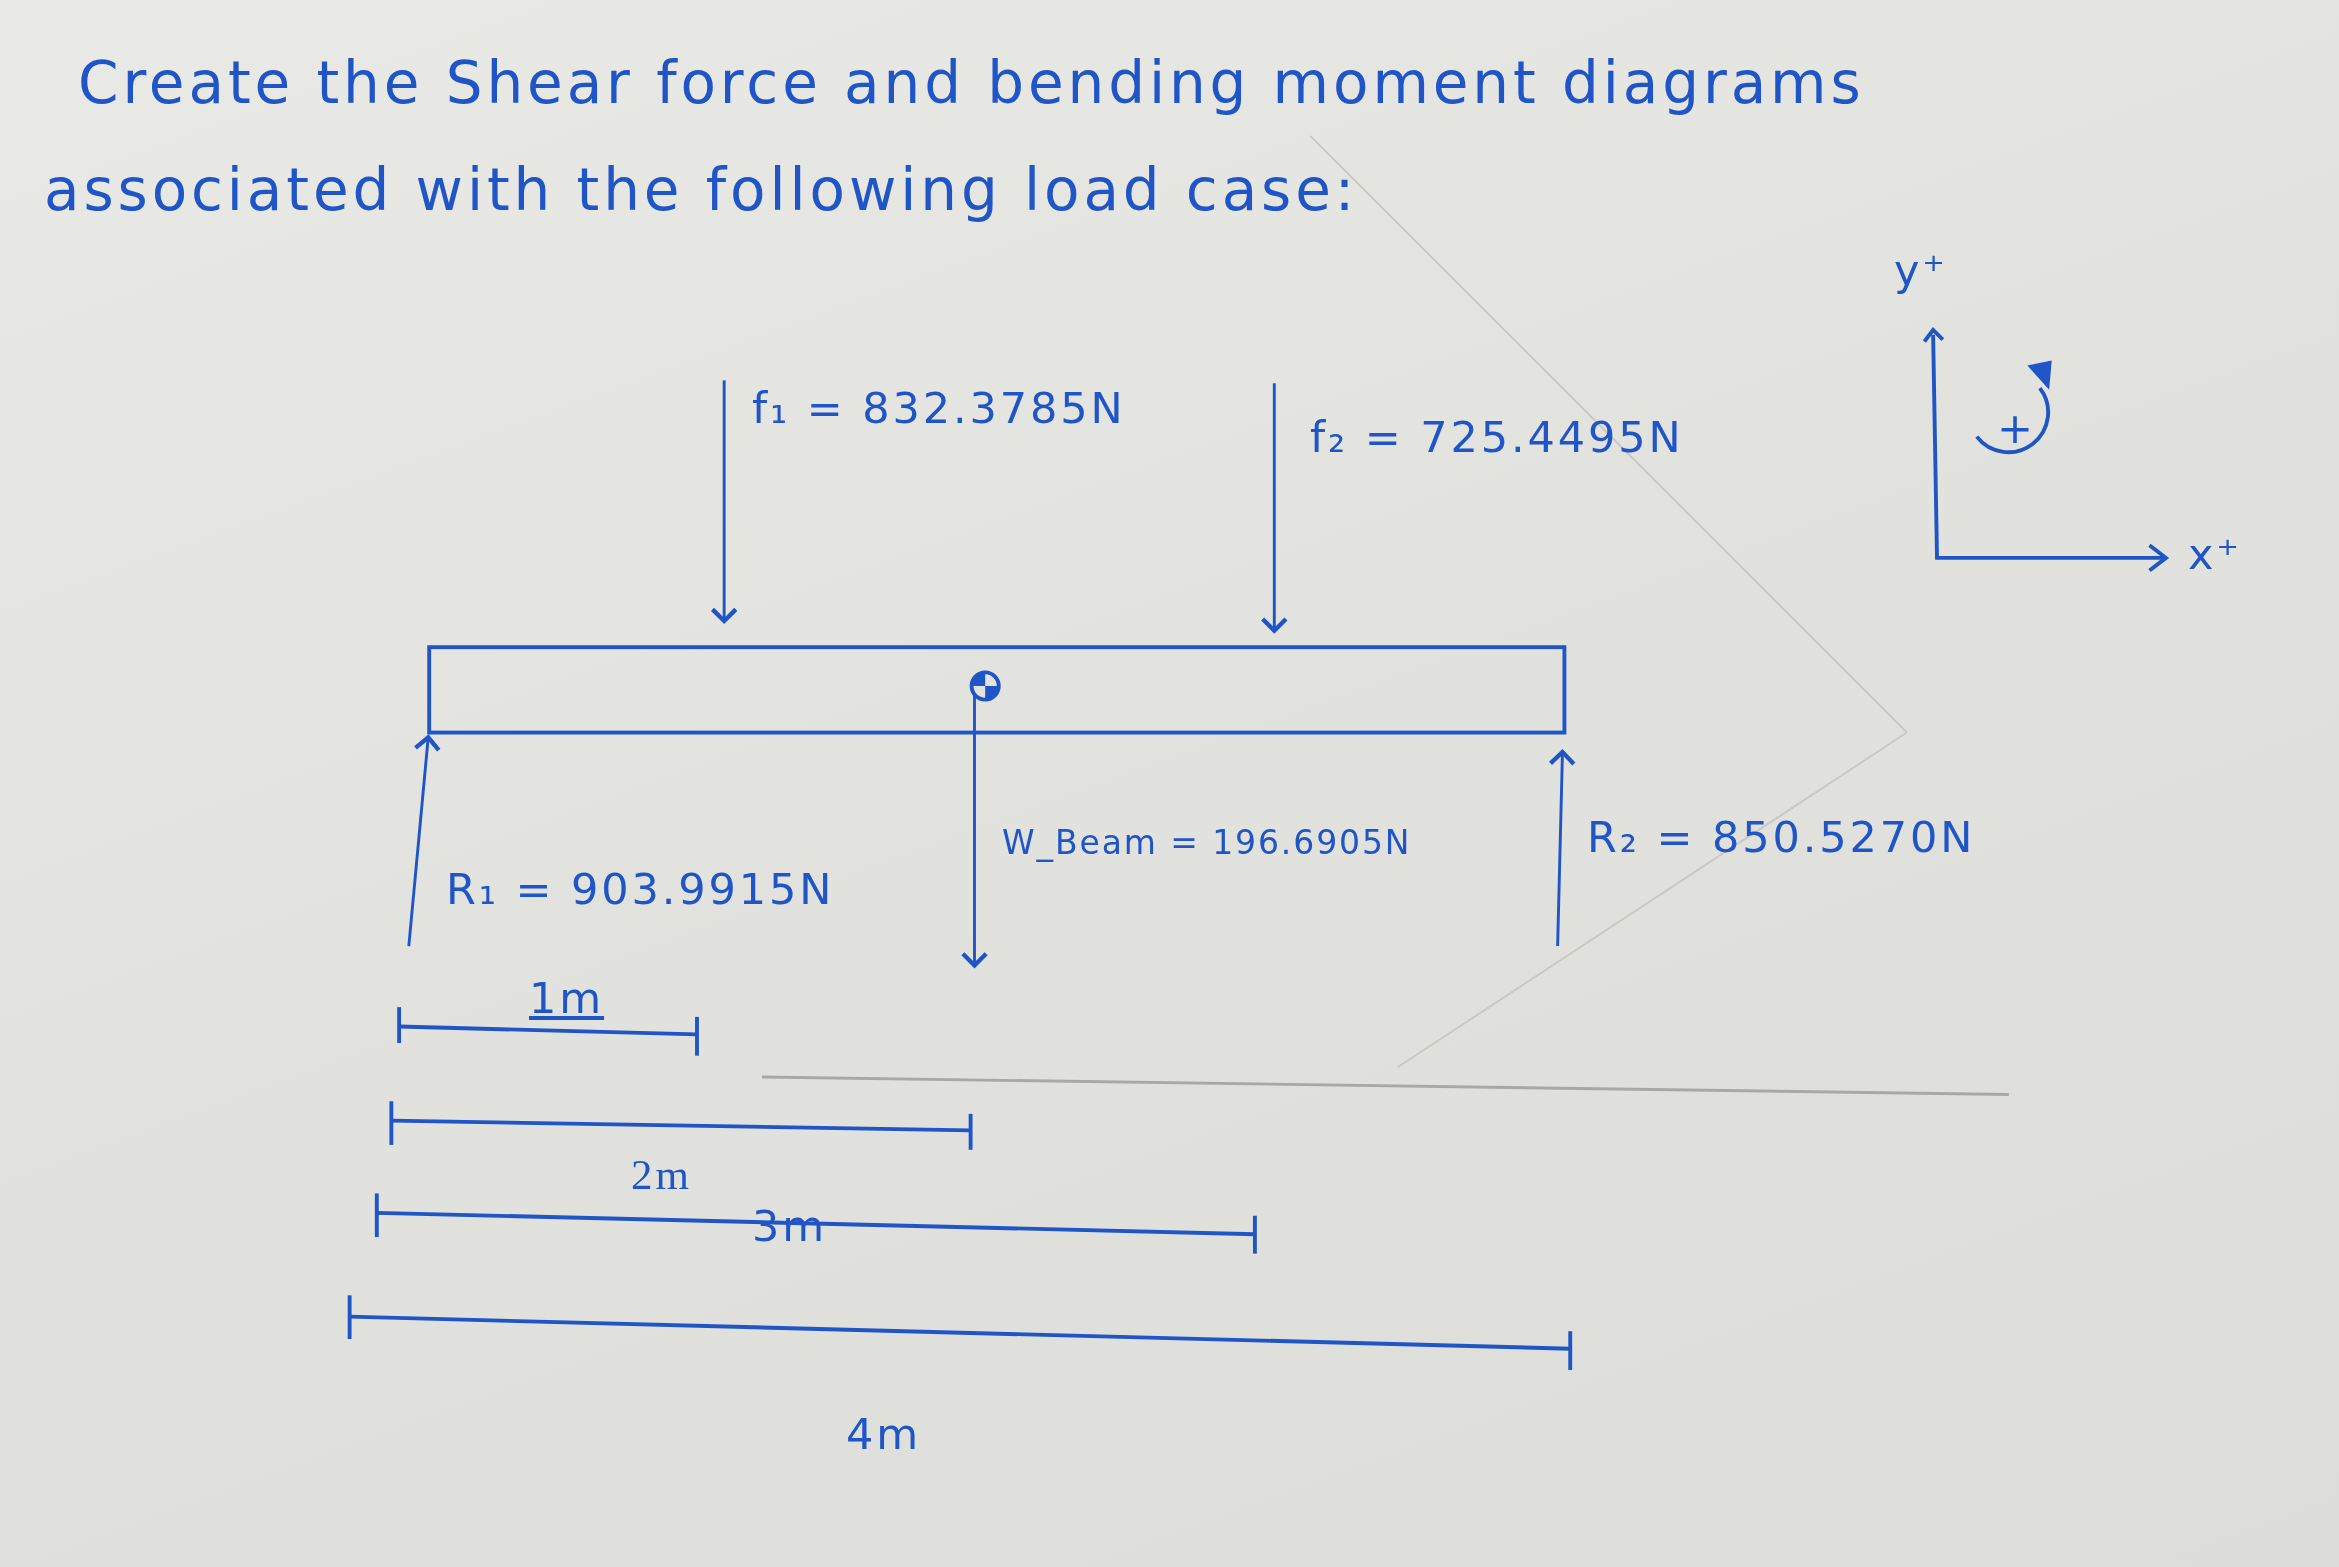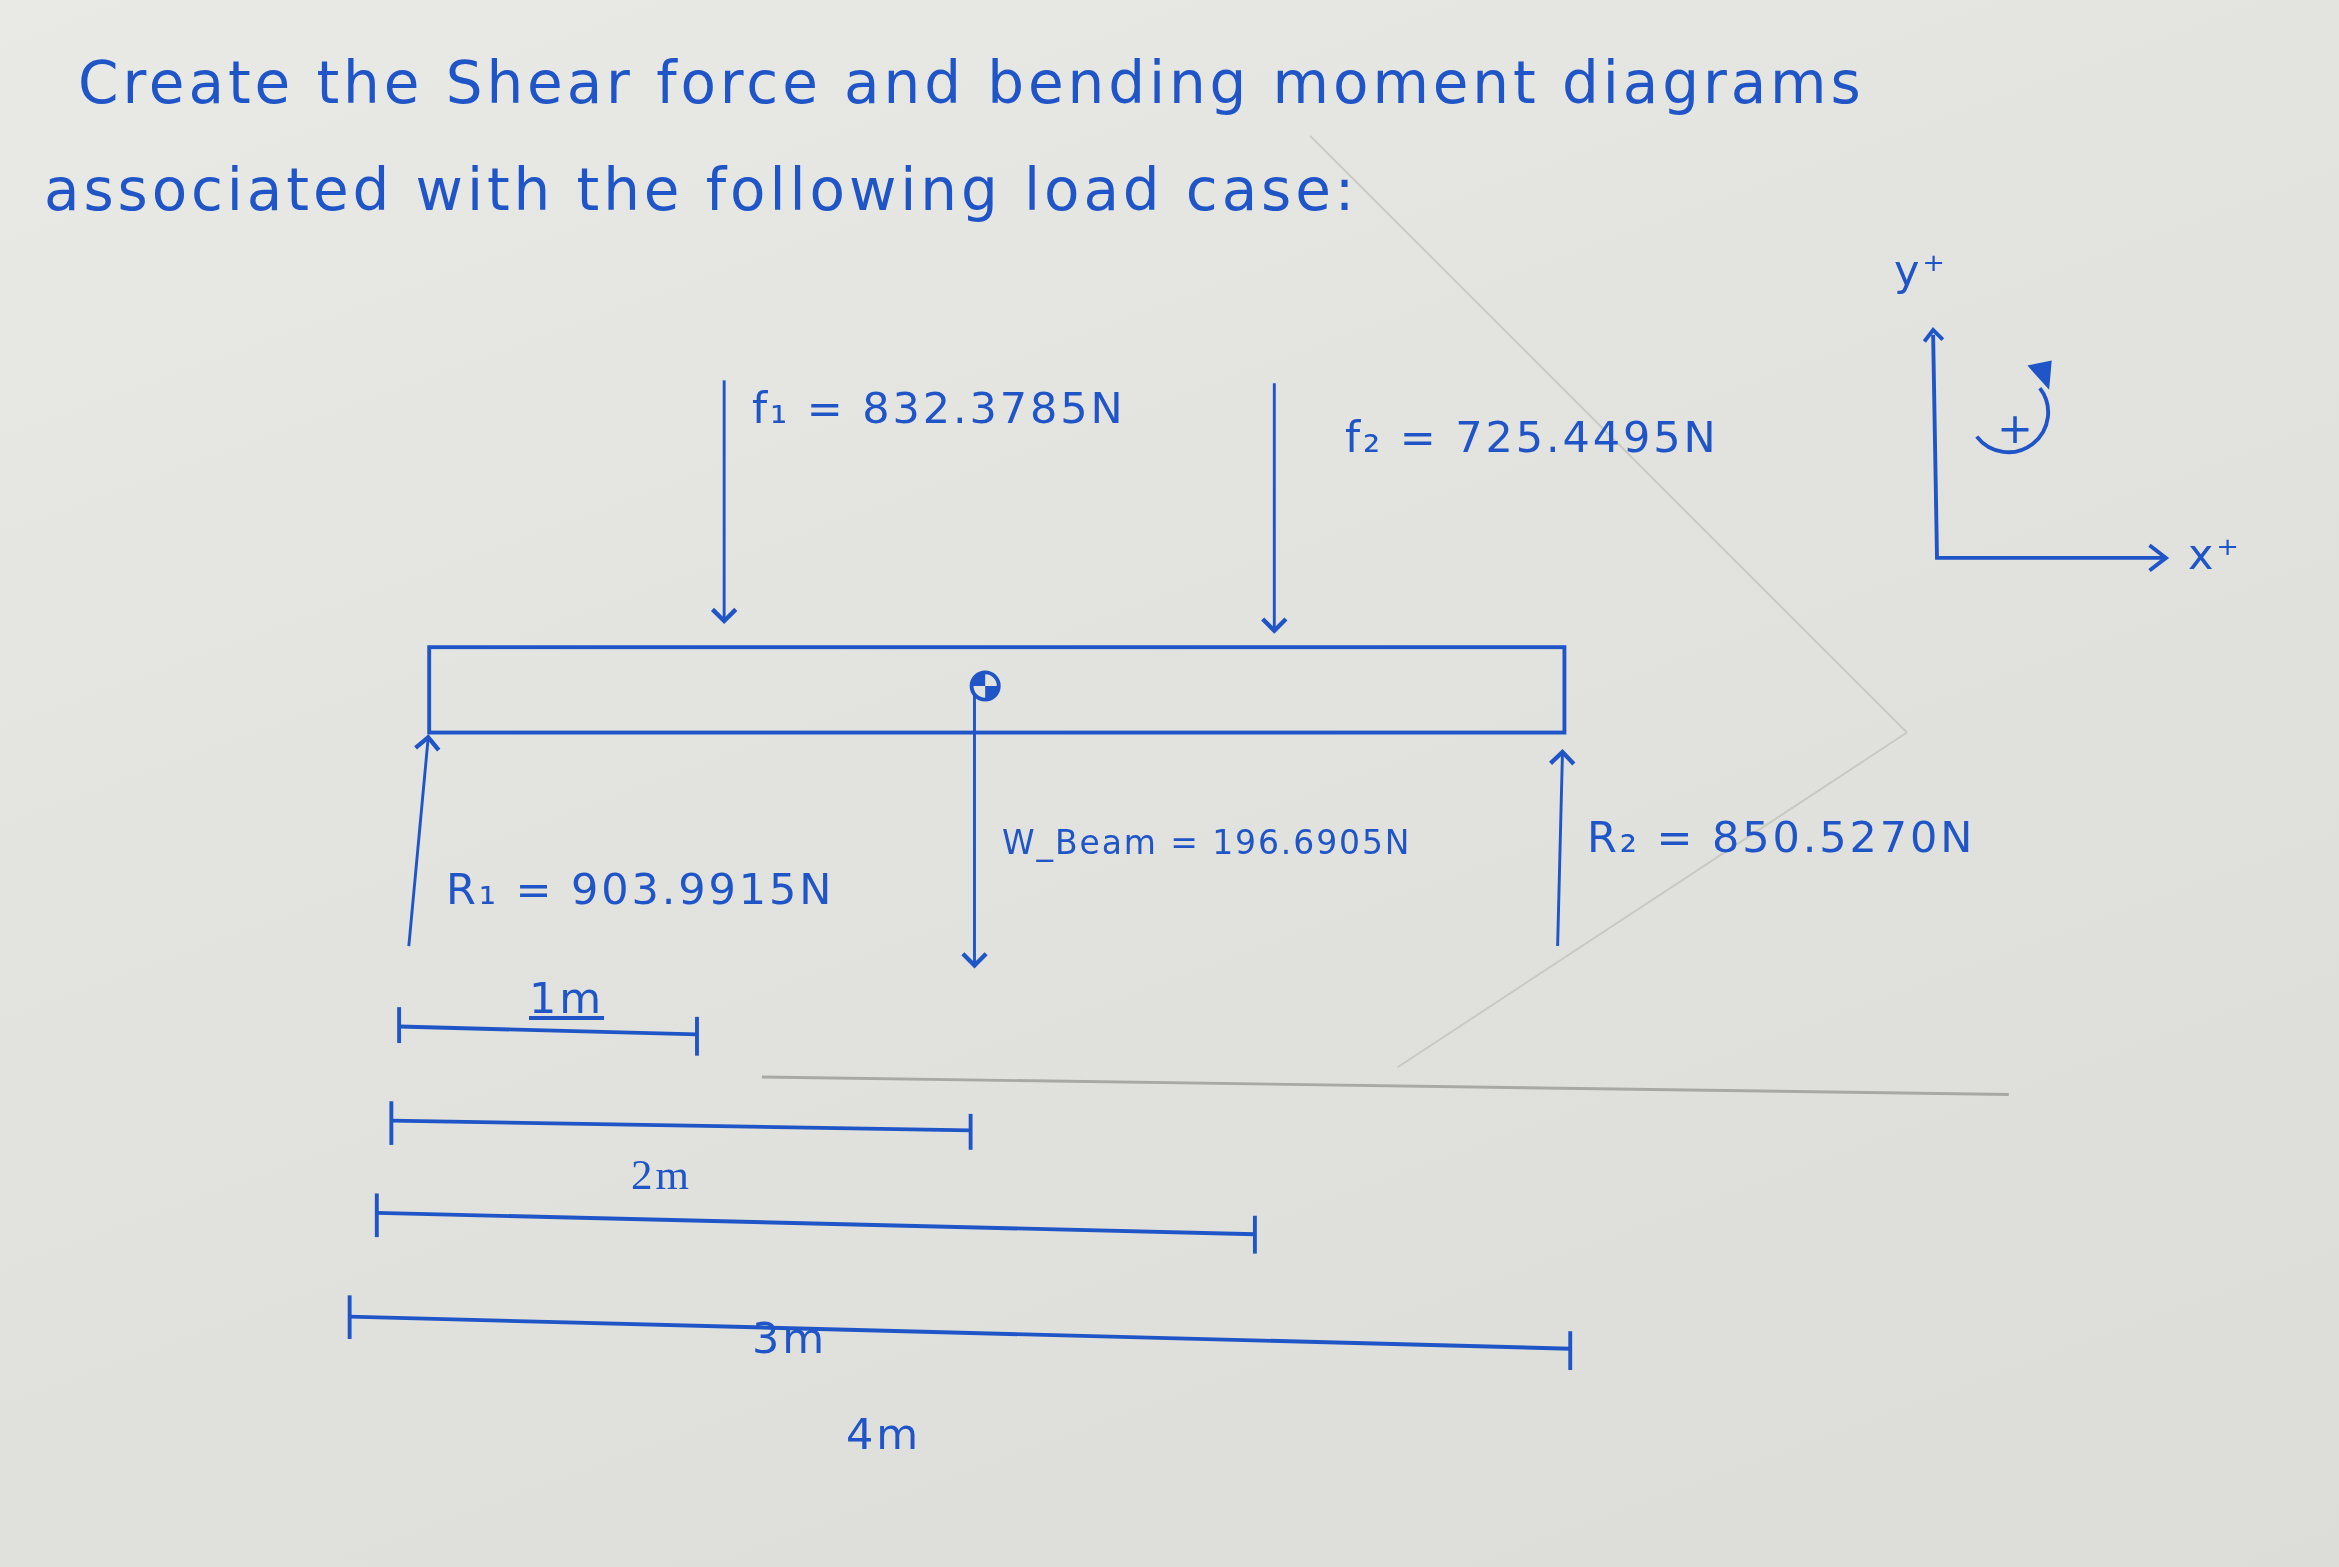--- a/index.html
+++ b/index.html
@@ -77,26 +77,26 @@
   <g stroke="#1f55c7" stroke-width="4" fill="none">
     <polyline points="1992,345 1996,575 2230,575"></polyline>
     <polyline points="1983,352 1992,340 2002,350"></polyline>
     <polyline points="2215,562 2232,575 2215,588"></polyline>
     <path d="M2037,450 A35,35 0 1 0 2102,400"></path>
     <path d="M2093,378 L2112,374 L2110,397 Z" fill="#1f55c7"></path>
   </g>
 </svg>
 
 <div class="hand lbl" style="left:752px; top:383px;">f₁ = 832.3785N</div>
-<div class="hand lbl" style="left:1310px; top:412px;margin-left:35px;">f₂ = 725.4495N</div>
+<div class="hand lbl" style="left:1310px; top:412px;">f₂ = 725.4495N</div>
 <div class="hand small" style="left:990px; top:823px;margin-left:12px;">W_Beam = 196.6905N</div>
 <div class="hand lbl" style="left:446px; top:864px;">R₁ = 903.9915N</div>
 <div class="hand lbl" style="left:1587px; top:812px;">R₂ = 850.5270N</div>
 
 <div class="hand lbl" style="left:529px; top:973px;text-decoration:underline;">1m</div>
 <div class="hand lbl" style="left:631px; top:1150px;font-family:Liberation Serif, serif;">2m</div>
-<div class="hand lbl" style="left:752px; top:1313px;">3m</div>
+<div class="hand lbl" style="left:752px; top:1201px;">3m</div>
 <div class="hand lbl" style="left:846px; top:1409px;">4m</div>
 
 <div class="hand lbl" style="left:1894px; top:245px;">y⁺</div>
 <div class="hand lbl" style="left:2188px; top:529px;">x⁺</div>
 <div class="hand lbl" style="left:1997px; top:403px;">+</div>
 
 
 </body></html>

